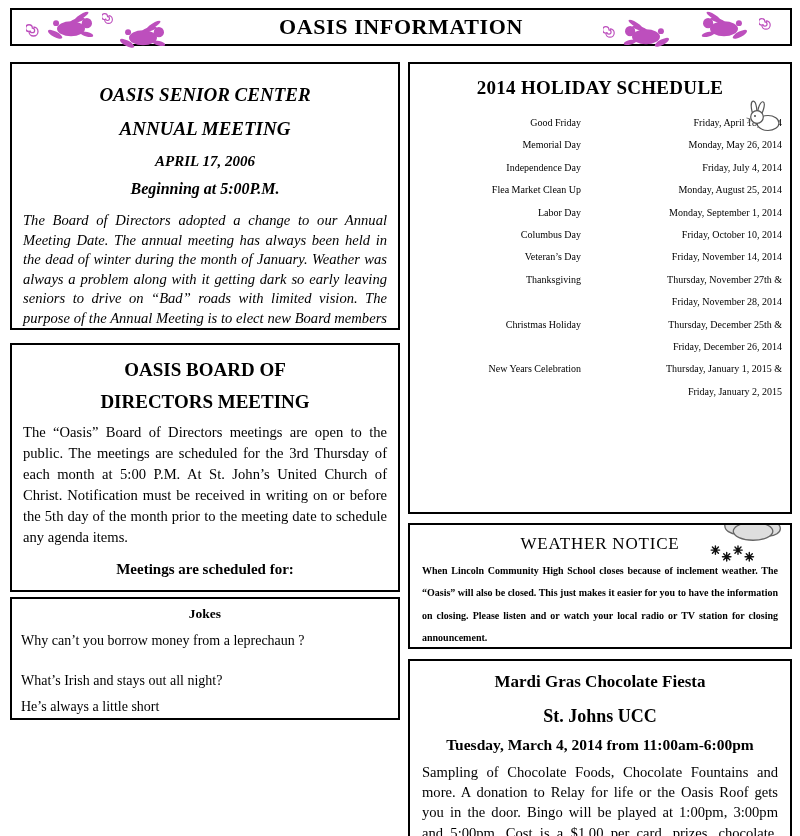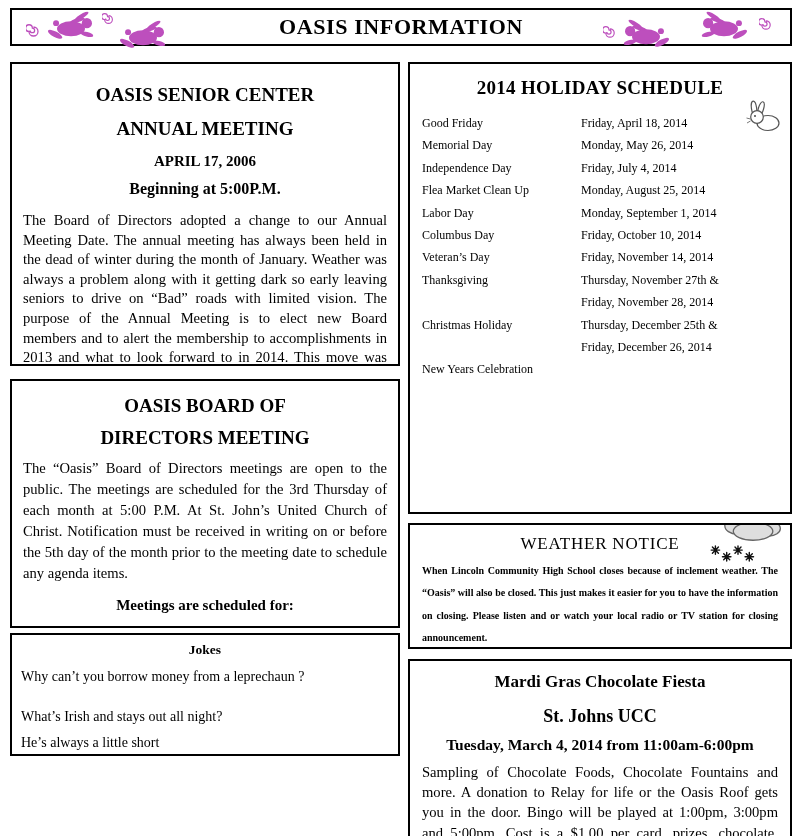--- a/index.html
+++ b/index.html
@@ -25,21 +25,21 @@
   .flip { transform:scaleX(-1); }
 
   
   .columns { display:flex; gap:8px; }
   .col-left  { width:390px; display:flex; flex-direction:column; }
   .col-right { width:384px; display:flex; flex-direction:column; }
 
   .box { border:2px solid #000; background:#fff; overflow:hidden; position:relative; }
 
   
-  .box-annual { height:304px; margin-bottom:13px; padding:4px 11px 6px 11px; }
+  .box-annual { height:268px; margin-bottom:13px; padding:4px 11px 6px 11px;font-style:italic; }
   .box-board  { height:249px; margin-bottom:5px;  padding:2px 11px 6px 11px; }
   .box-jokes  { height:123px; padding:4px 9px 4px 9px; }
 
   
   .box-holiday { height:452px; margin-bottom:9px;  padding:4px 8px; }
   .box-weather { height:126px; margin-bottom:10px; padding:4px 12px; }
   .box-mardi   { height:214px; padding:2px 12px; }
 
   .h-big   { font-size:19px; font-weight:bold; text-align:center; }
   .h-mid   { font-size:15px; font-weight:bold; text-align:center; }
@@ -60,21 +60,21 @@
 
   .box-jokes .jokes-title { font-size:13.5px; font-weight:bold; text-align:center; margin-top:3px; }
   .joke-line { font-size:14px; line-height:18px; }
   .joke-1 { margin-top:10px; }
   .joke-2 { margin-top:8px; }
   .joke-3 { margin-top:22px; }
   .joke-4 { margin-top:8px; }
 
   .box-holiday .holiday-title { margin-top:9px; letter-spacing:0.3px; }
   .holiday-rows { margin-top:13px; padding-left:4px; }
-  .hrow { display:flex; font-size:12px; line-height:22.4px; }
+  .hrow { display:flex; font-size:10px; line-height:22.4px;text-align:right; }
   .hname { width:159px; flex:none; }
   .hdate { flex:1; white-space:pre-line; }
 
   .box-weather .weather-title {
     font-size:17px; font-weight:normal; text-align:center;
     margin-top:5px; letter-spacing:0.8px;
   }
   .box-weather .body-text { margin-top:6px; font-weight:bold; font-size:10px; line-height:22.4px; }
   .weather-icon { position:absolute; top:-18px; right:4px; }
 
@@ -215,20 +215,22 @@
               <span class="hdate">Thursday, November 27th &amp;
 Friday, November 28, 2014</span>
             </div>
           <div class="hrow">
               <span class="hname">Christmas Holiday</span>
               <span class="hdate">Thursday, December 25th &amp;
 Friday, December 26, 2014</span>
             </div>
           <div class="hrow">
               <span class="hname">New Years Celebration</span>
+              <span class="hdate">Thursday, January 1, 2015 &amp;
+Friday, January 2, 2015</span>
             </div>
         </div>
       </section>
 
       <section class="box box-weather">
         <svg class="weather-icon" width="80" height="58" viewBox="0 0 85 58">
           <g fill="#dedede" stroke="#666" stroke-width="1.4">
             <ellipse cx="33" cy="18" rx="13" ry="9"></ellipse>
             <ellipse cx="53" cy="13" rx="14" ry="10"></ellipse>
             <ellipse cx="67" cy="21" rx="12" ry="8"></ellipse>

